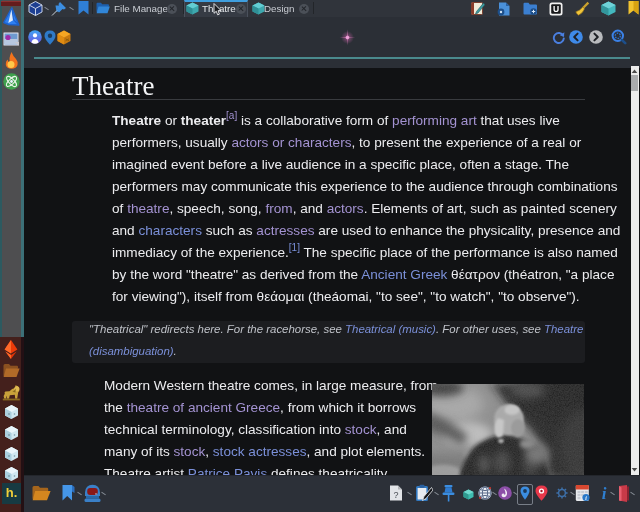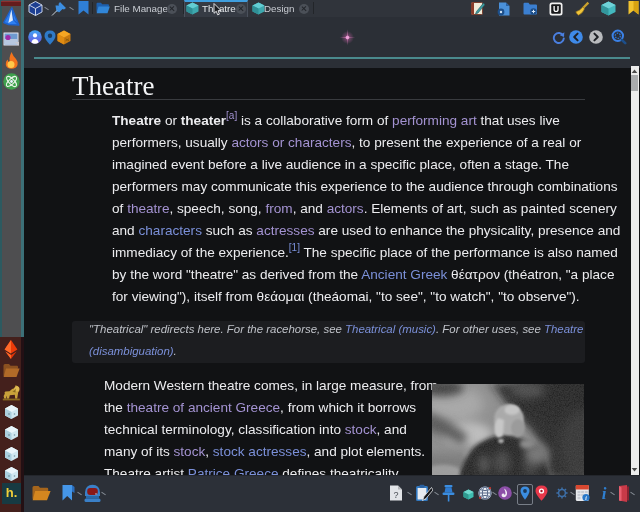--- a/index.html
+++ b/index.html
@@ -73,21 +73,21 @@
         <div class="in">
       "Theatrical" redirects here. For the racehorse, see <span class="bl">Theatrical (music)</span>. For other uses, see <span class="bl">Theatre</span><br>
       <span class="bl">(disambiguation)</span>.
     </div>
       </div>
     <div class="para" style="left:40px;top:307px;">
       Modern Western theatre comes, in large measure, from<br>
       the <span class="pl">theatre of ancient Greece</span>, from which it borrows<br>
       technical terminology, classification into <span class="pl">stock</span>, and<br>
       many of its <span class="pl">stock</span>, <span class="bl">stock actresses</span>, and plot elements.<br>
-      Theatre artist <span class="bl">Patrice Greece</span> defines theatricality,
+      Theatre artist <span class="bl">Patrice Pavis</span> defines theatricality,
     </div>
 
     <svg class="abs" style="left:408px;top:316px;" width="152" height="94" viewBox="0 0 152 94">
       <defs>
         <filter id="b6" x="-80%" y="-80%" width="260%" height="260%">
             <feGaussianBlur stdDeviation="6"></feGaussianBlur>
           </filter>
         <filter id="b4" x="-80%" y="-80%" width="260%" height="260%">
             <feGaussianBlur stdDeviation="4"></feGaussianBlur>
           </filter>

